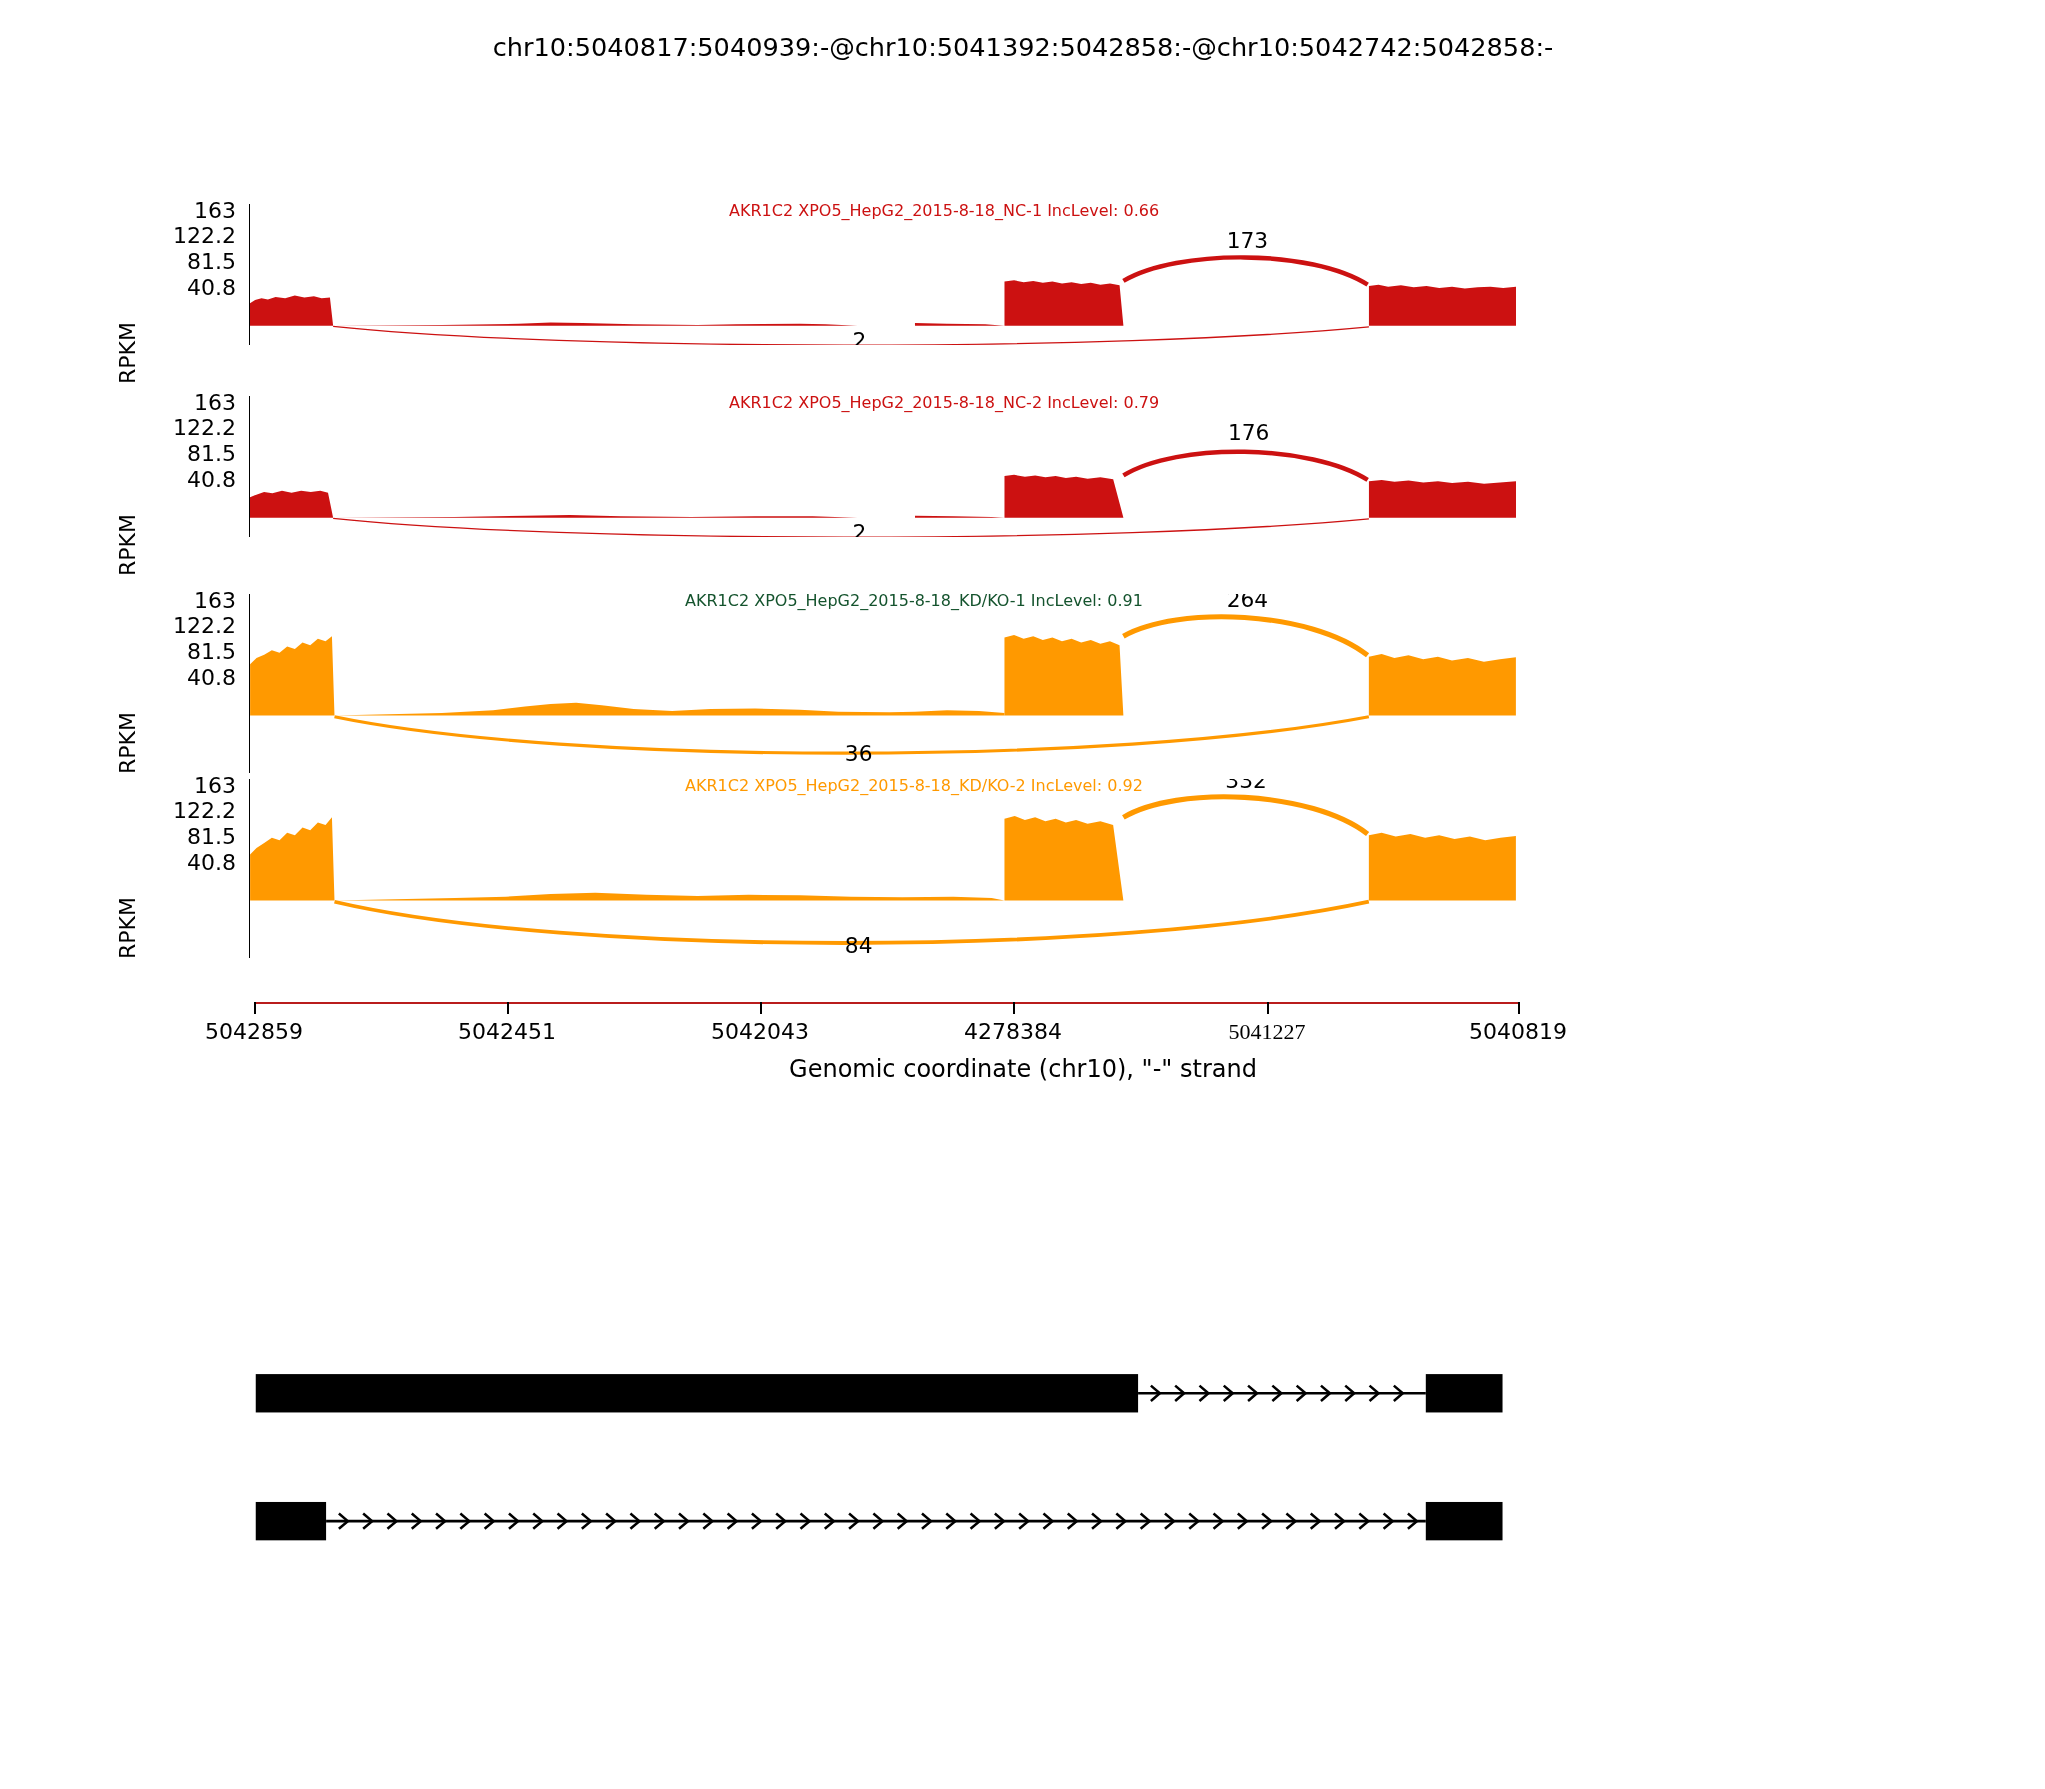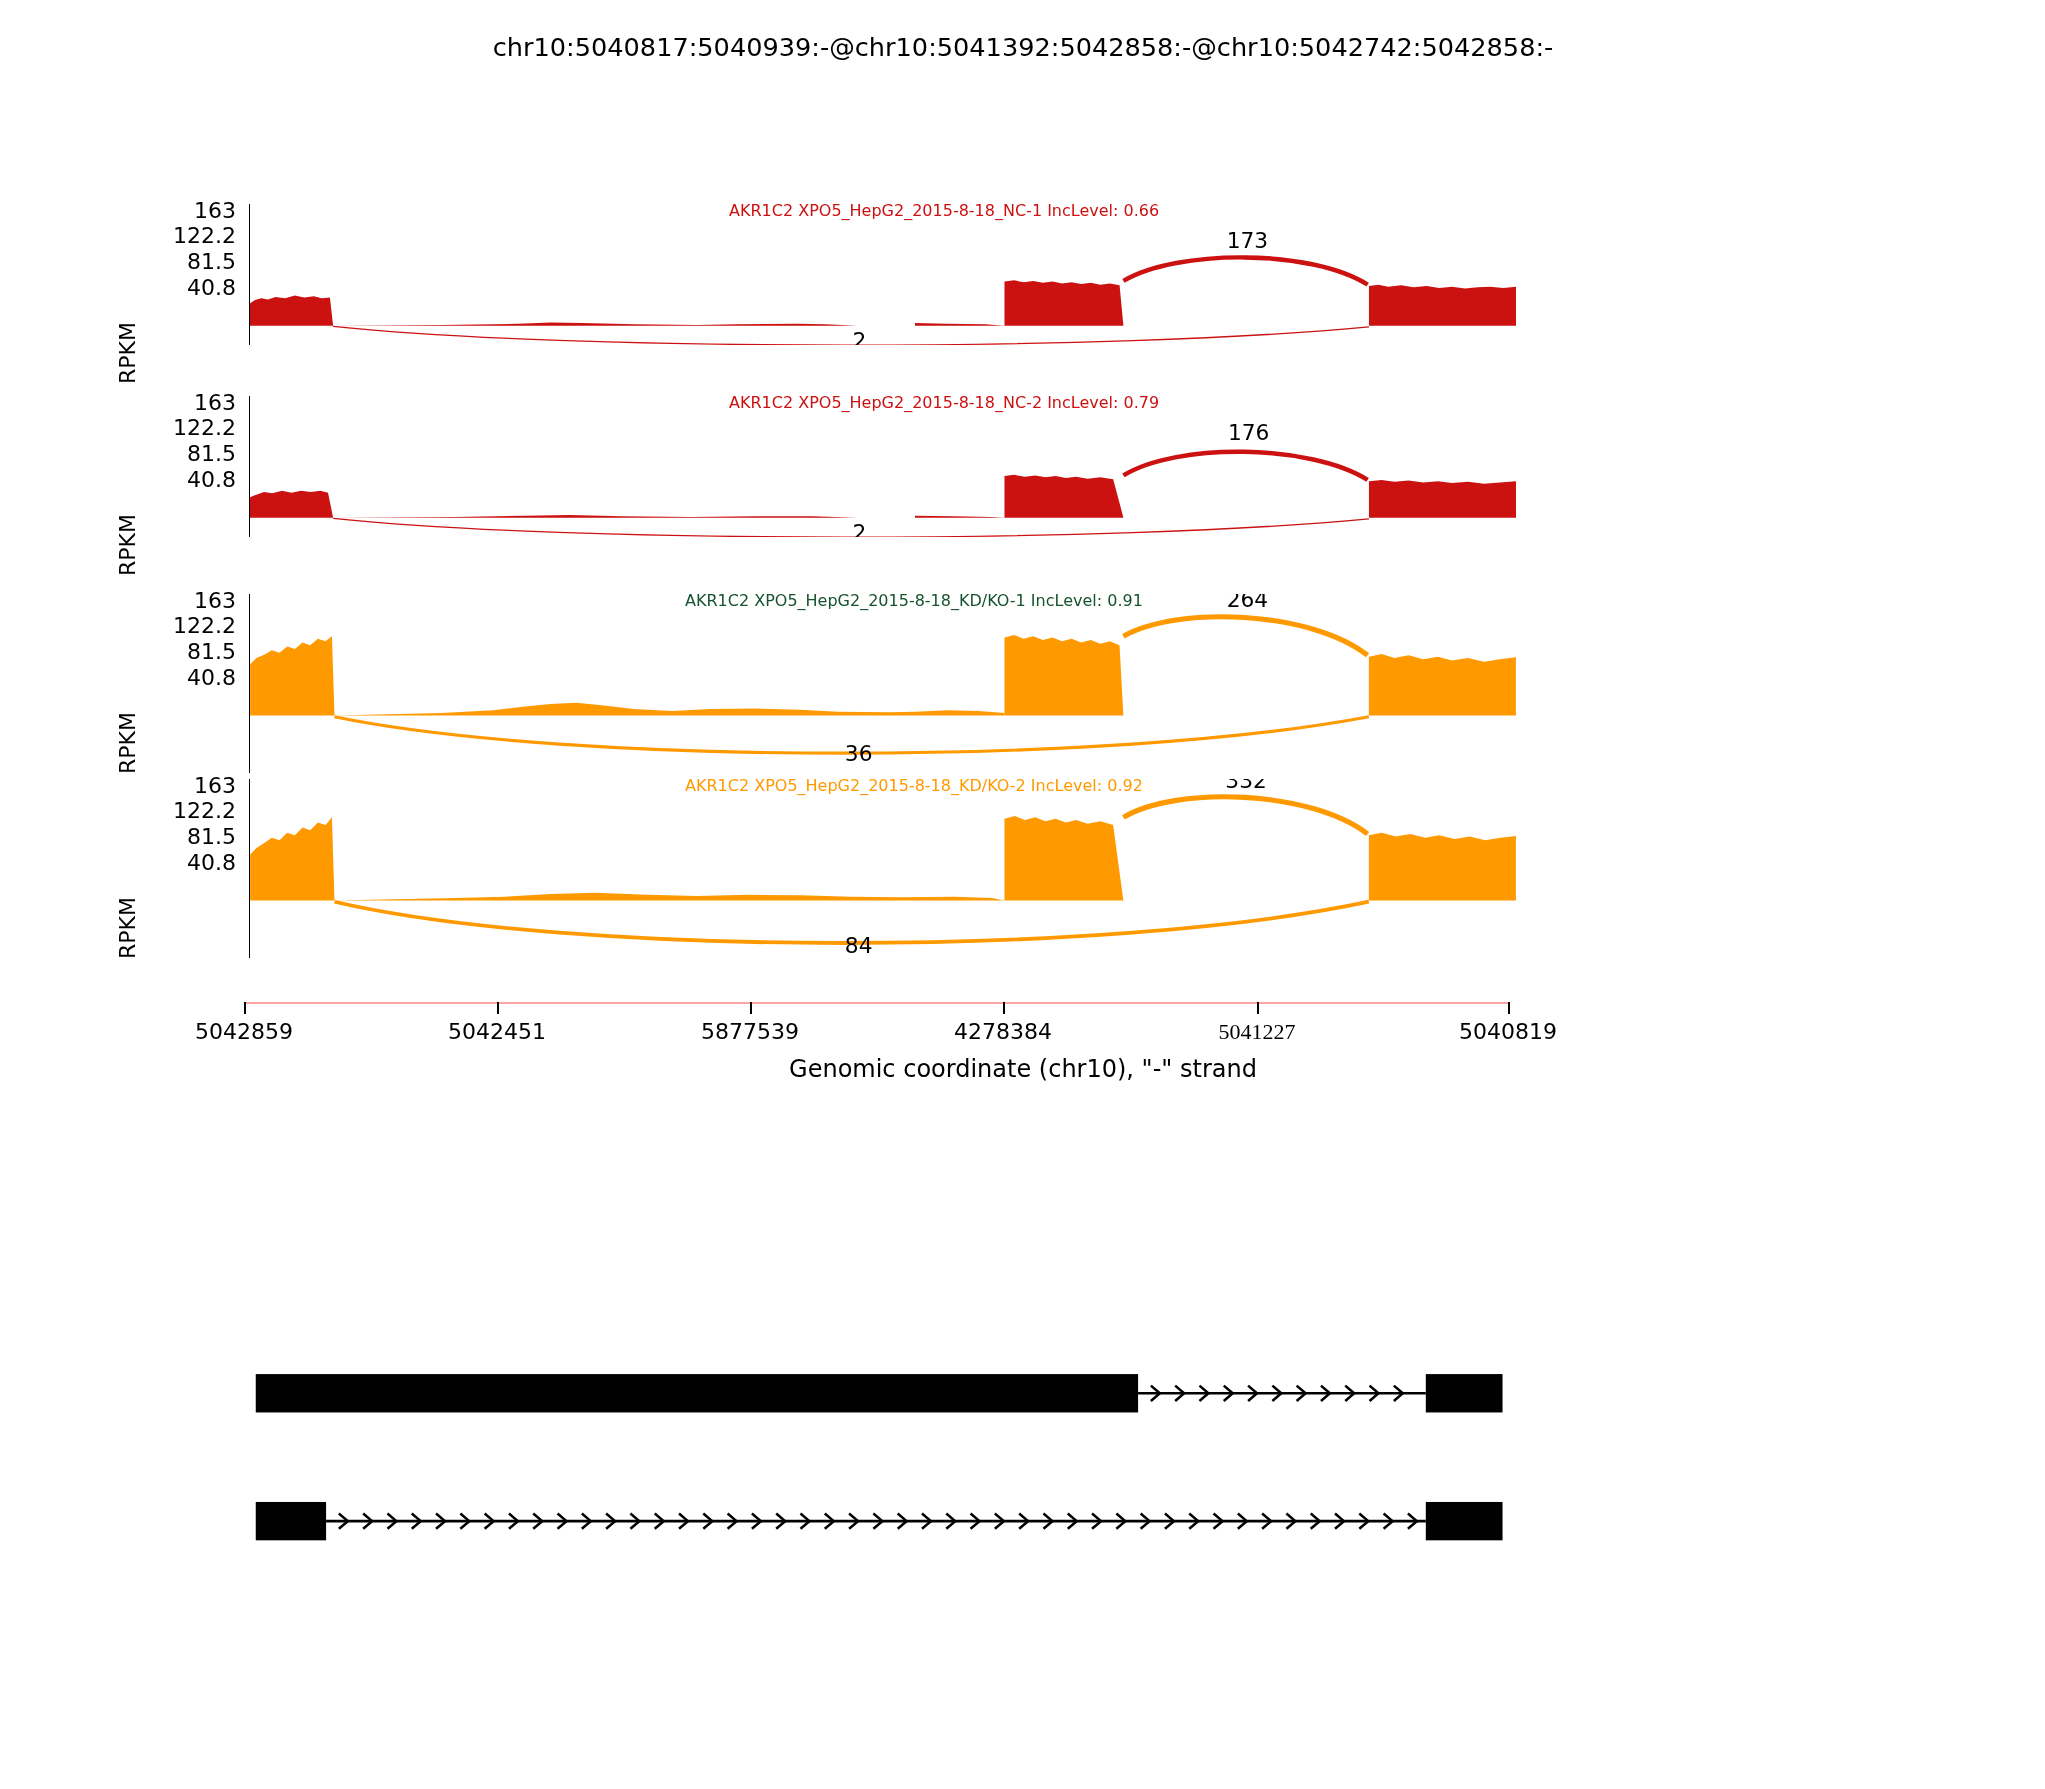--- a/index.html
+++ b/index.html
@@ -63,25 +63,25 @@
     font-size: 16px;
     white-space: nowrap;
   }
   .cov-svg {
     position: absolute;
     left: 0;
     top: 0;
   }
   #xaxis {
     position: absolute;
-    left: 244px;
+    left: 254px;
     top: 1002px;
     width: 1266px;
     height: 1.9px;
-    background: #fca5a5;
+    background: #b91c1c;
   }
   .xtick {
     position: absolute;
     top: 0;
     width: 1.9px;
     height: 11.5px;
     background: #000;
   }
   .xtick-label {
     position: absolute;
@@ -208,21 +208,21 @@
 
 <div id="xaxis">
   <div class="xtick" style="left:0px;"></div>
   <div class="xtick" style="left:253px;"></div>
   <div class="xtick" style="left:506px;"></div>
   <div class="xtick" style="left:759px;"></div>
   <div class="xtick" style="left:1013px;"></div>
   <div class="xtick" style="left:1264px;"></div>
   <div class="xtick-label" style="left:0px;">5042859</div>
   <div class="xtick-label" style="left:253px;">5042451</div>
-  <div class="xtick-label" style="left:506px;">5877539</div>
+  <div class="xtick-label" style="left:506px;">5042043</div>
   <div class="xtick-label" style="left:759px;">4278384</div>
   <div class="xtick-label" style="left:1013px;font-family:Liberation Serif, serif;">5041227</div>
   <div class="xtick-label" style="left:1264px;">5040819</div>
 </div>
 <div id="xaxis-title">Genomic coordinate (chr10), "-" strand</div>
 
 <div id="isoforms">
   <svg width="2046" height="256" viewBox="0 0 3200 400">
     <g>
       <rect x="400" y="50" width="1380" height="60" fill="#000"></rect>

